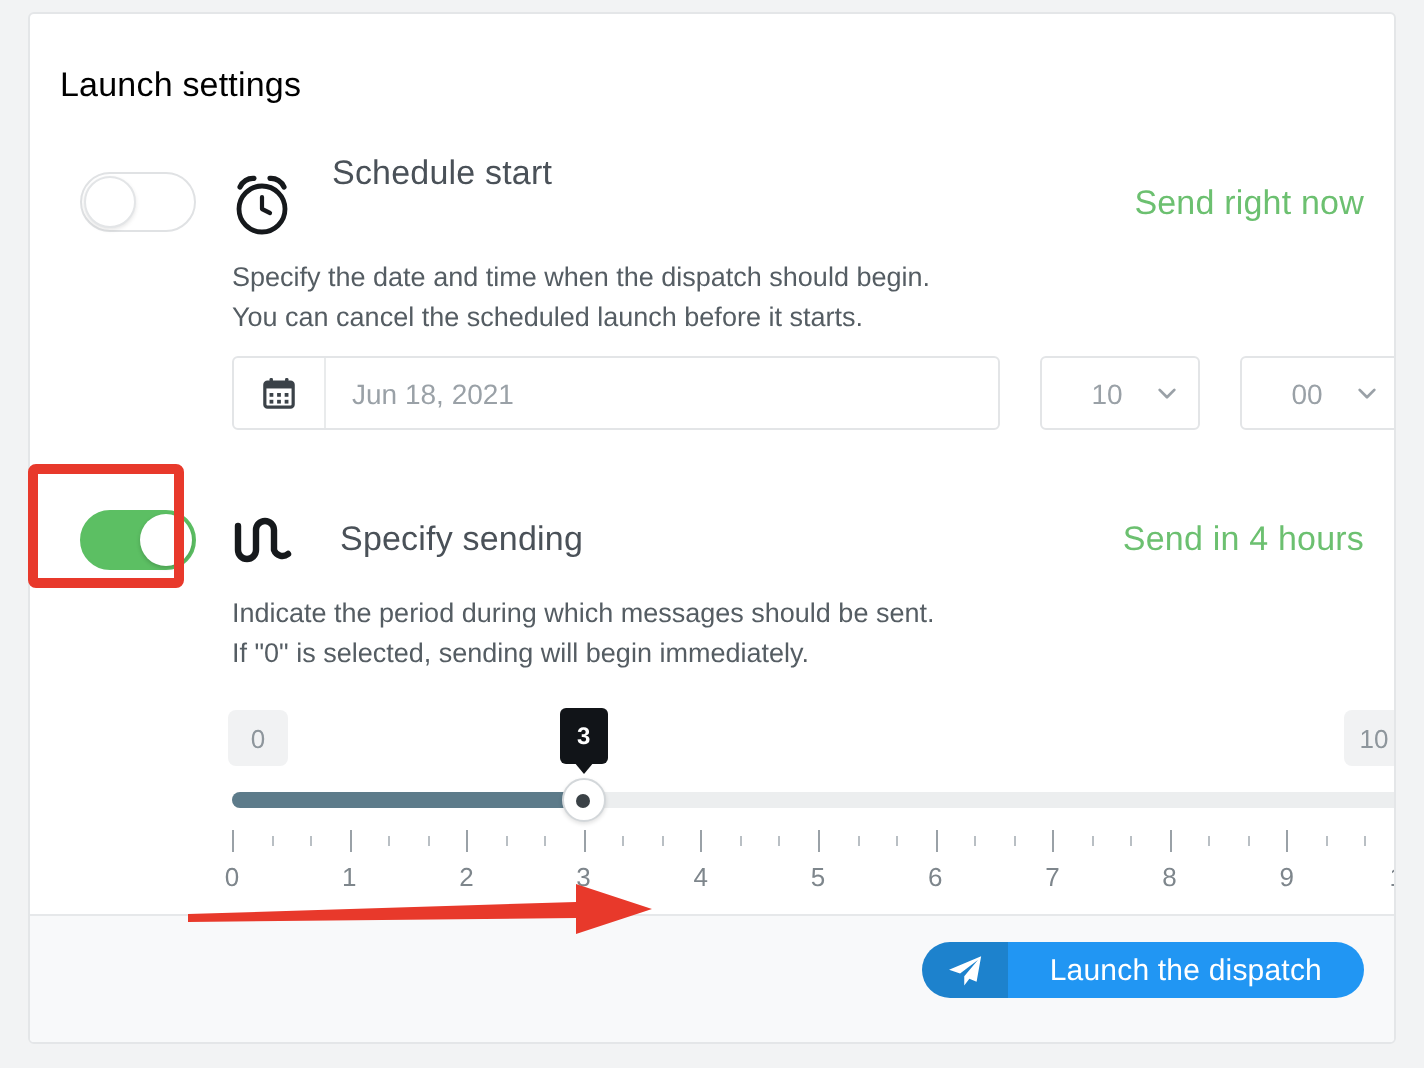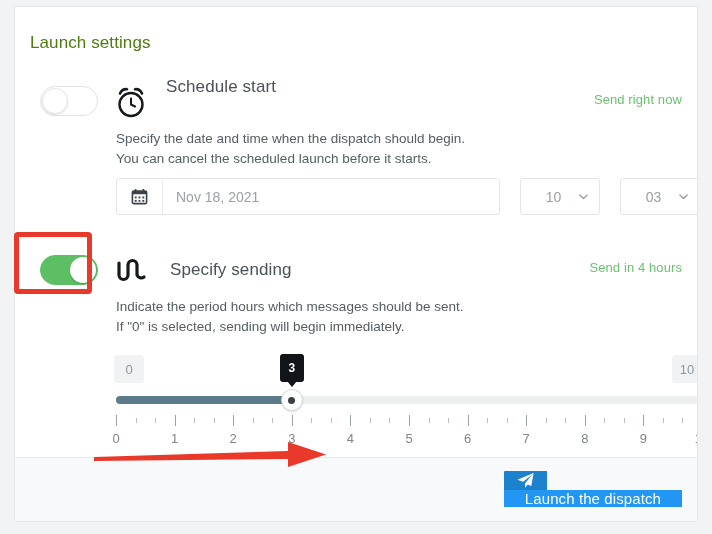--- a/index.html
+++ b/index.html
@@ -28,21 +28,21 @@
   }
   .card-body {
     position: relative;
     height: 452px;
   }
   .card-title {
     position: absolute;
     left: 15px;
     top: 26px;
     font-size: 17px;
-    color: #4d7c0f;
+    color: #000000;
     letter-spacing: 0.1px;
   }
 
   
   .toggle {
     position: absolute;
     width: 58px;
     height: 30px;
     border-radius: 15px;
     box-sizing: border-box;
@@ -87,21 +87,21 @@
   }
   .row-label {
     position: absolute;
     font-size: 17px;
     color: #4a5158;
     letter-spacing: 0.1px;
   }
   .row-status {
     position: absolute;
     right: 15px;
-    font-size: 13px;
+    font-size: 17px;
     color: #6cc070;
     letter-spacing: 0.1px;
     white-space: nowrap;
   }
   .desc {
     position: absolute;
     left: 101px;
     font-size: 13.5px;
     color: #555d63;
     line-height: 20px;
@@ -262,27 +262,26 @@
     right: 0;
     bottom: 0;
     height: 63px;
     background: #f8f9fa;
     border-top: 1px solid #e6e8ea;
   }
   .launch-btn {
     position: absolute;
     right: 15px;
     top: 13px;
-    height: 43px;
+    height: 28px;
     display: flex;
     align-items: stretch;
-    border-radius: 1px;
+    border-radius: 15px;
     overflow: hidden;
     cursor: pointer;
-    flex-direction: column;
   }
   .launch-btn-icon {
     width: 43px;
     background: #1d82cd;
     display: flex;
     align-items: center;
     justify-content: center;
   }
   .launch-btn-text {
     background: #2196f3;
@@ -351,52 +350,52 @@
           <rect x="4" y="1" width="1.8" height="3.4" rx="0.7" fill="#3b4248"></rect>
           <rect x="12.2" y="1" width="1.8" height="3.4" rx="0.7" fill="#3b4248"></rect>
           <rect x="4" y="9" width="2" height="2" fill="#3b4248"></rect>
           <rect x="8" y="9" width="2" height="2" fill="#3b4248"></rect>
           <rect x="12" y="9" width="2" height="2" fill="#3b4248"></rect>
           <rect x="4" y="12.6" width="2" height="2" fill="#3b4248"></rect>
           <rect x="8" y="12.6" width="2" height="2" fill="#3b4248"></rect>
           <rect x="12" y="12.6" width="2" height="2" fill="#3b4248"></rect>
         </svg>
       </div>
-      <div class="date-text">Nov 18, 2021</div>
+      <div class="date-text">Jun 18, 2021</div>
     </div>
 
     <div class="select-box" style="left:505px;">
       <div class="select-val">10</div>
       <svg class="chev" viewBox="0 0 12 12">
         <path d="M2 4.3 L6 8.3 L10 4.3" fill="none" stroke="#9aa1a7" stroke-width="1.5" stroke-linecap="round" stroke-linejoin="round"></path>
       </svg>
     </div>
 
     <div class="select-box" style="left:605px;">
-      <div class="select-val">03</div>
+      <div class="select-val">00</div>
       <svg class="chev" viewBox="0 0 12 12">
         <path d="M2 4.3 L6 8.3 L10 4.3" fill="none" stroke="#9aa1a7" stroke-width="1.5" stroke-linecap="round" stroke-linejoin="round"></path>
       </svg>
     </div>
 
     <div class="toggle on" style="left:25px; top:248px;">
       <div class="knob"></div>
     </div>
 
     <div class="row-icon" style="left:99px; top:246px;">
       <svg viewBox="0 0 34 34" width="34" height="34">
         <path d="M5 10 L5 22 A4.5 4.5 0 0 0 14 22 L14 12 A4.5 4.5 0 0 1 23 12 L23 22 A4.5 4.5 0 0 0 30 24" fill="none" stroke="#16191c" stroke-width="3.2" stroke-linecap="round" stroke-linejoin="round"></path>
       </svg>
     </div>
 
     <div class="row-label" style="left:155px; top:253px;">Specify sending</div>
 
     <div class="row-status" style="top:253px;">Send in 4 hours</div>
 
-    <div class="desc" style="top:290px;">Indicate the period hours which messages should be sent.</div>
+    <div class="desc" style="top:290px;">Indicate the period during which messages should be sent.</div>
     <div class="desc" style="top:310px;">If "0" is selected, sending will begin immediately.</div>
 
     <div class="bubble-box" style="left:99px; top:348px;">0</div>
     <div class="bubble-box" style="left:657px; top:348px;">10</div>
 
     <div class="tooltip" id="slider-tooltip" style="left: 264.8px; top: 347px;">
       <span>3</span>
     </div>
 
     <div class="track">

